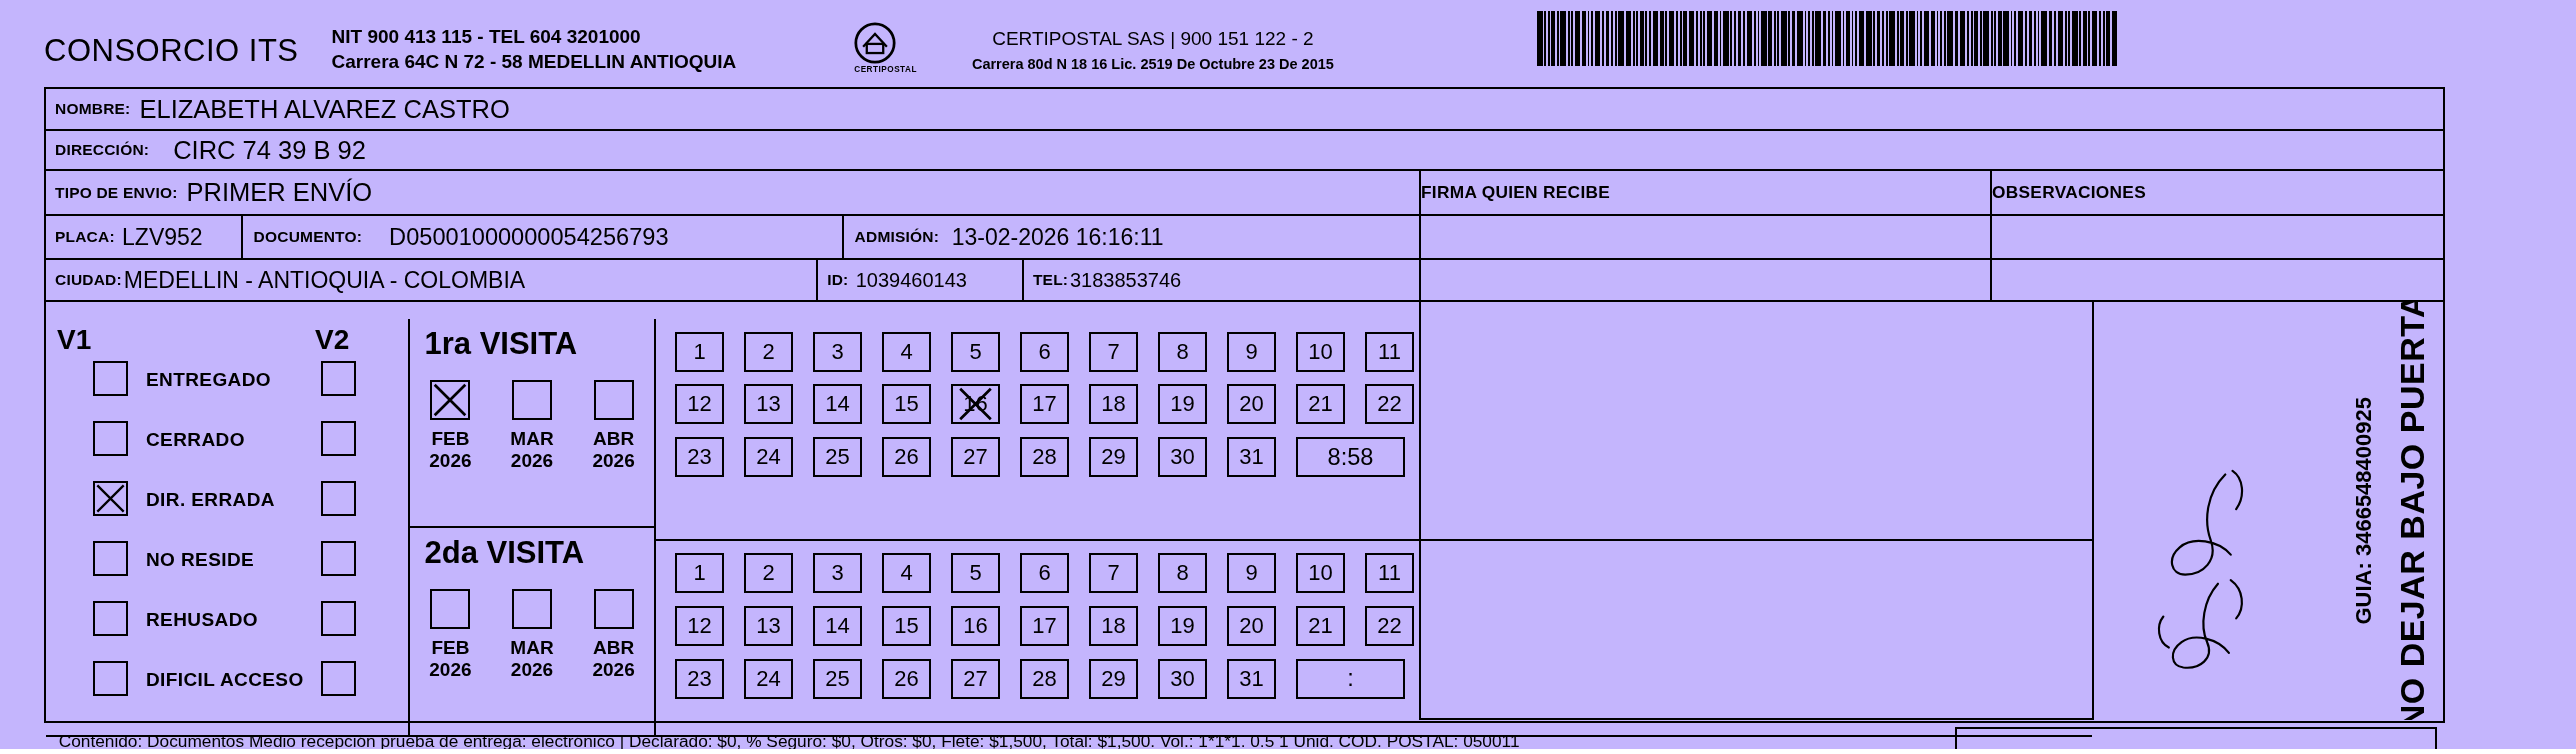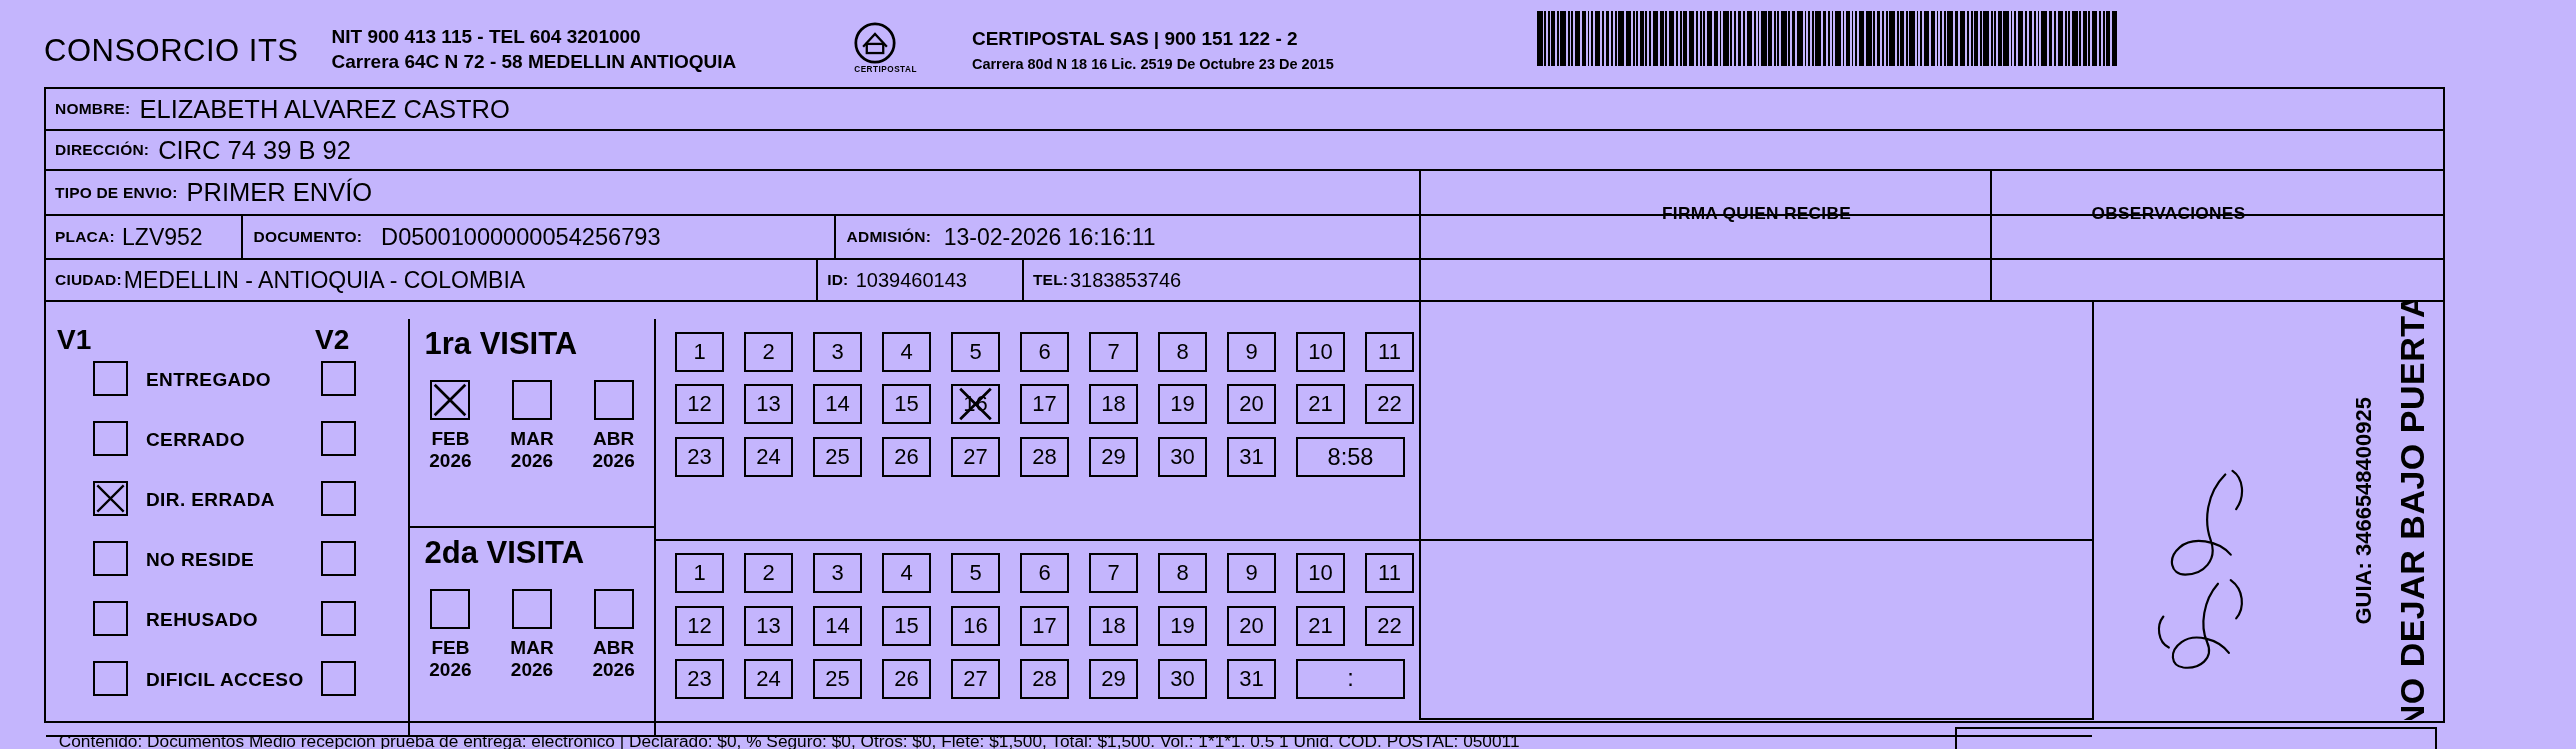--- a/index.html
+++ b/index.html
@@ -7,21 +7,21 @@
   .sheet{position:relative;width:2576px;height:749px;background:#c4b5fd;overflow:hidden;}
 
   
   .header{position:absolute;left:44px;top:16.4px;width:2401px;height:65px;display:flex;align-items:flex-start;}
   .consorcio{font-size:31px;letter-spacing:0.5px;padding-top:16.4px;white-space:nowrap;}
   .nitblock{margin-left:33px;padding-top:7.3px;line-height:1.35;font-size:19px;font-weight:bold;white-space:nowrap;}
   .logo{margin-left:118px;padding-top:5.5px;text-align:left;}
   .logo svg{display:block;}
   .logo .lbl{font-size:8.2px;font-weight:bold;letter-spacing:0.5px;margin-top:0.9px;}
   .certi{margin-left:55px;padding-top:9px;line-height:1.5;white-space:nowrap;}
-  .certi .l1{font-size:19px;font-weight:bold;}
+  .certi .l1{font-size:19px;font-weight:normal;text-align:center;}
   .certi .l2{font-size:14.5px;font-weight:bold;}
 
   
   .barcode{position:absolute;left:1537px;top:11px;width:837px;height:60px;display:flex;align-items:flex-start;}
   .barcode .bars{display:flex;align-items:flex-start;height:55px;}
   .barcode .bars i{display:block;background:#000;height:55px;margin-right:1.8px;}
 
   
   .frame{position:absolute;left:44px;top:87px;width:2401px;height:636px;border:2.7px solid #000;box-sizing:border-box;}
 
@@ -32,21 +32,21 @@
 
   .r-nombre{top:0;height:42px;display:flex;align-items:center;}
   .r-direccion{top:42px;height:40px;display:flex;align-items:center;}
   .r-tipo{top:82px;height:45px;display:flex;align-items:center;}
   .r-placa{top:127px;height:44px;display:flex;align-items:center;}
   .r-ciudad{top:171px;height:42px;display:flex;align-items:center;}
 
   
   .firma{position:absolute;left:1373px;top:82px;width:673px;height:131px;border-left:2.7px solid #000;box-sizing:border-box;}
   .obs{position:absolute;left:1944px;top:82px;width:355px;height:131px;border-left:2.7px solid #000;box-sizing:border-box;}
-  .colhead{font-size:17.3px;font-weight:bold;text-align:center;padding-top:11px;letter-spacing:0.3px;margin-top:21px;}
+  .colhead{font-size:17.3px;font-weight:bold;text-align:left;padding-top:11px;letter-spacing:0.3px;}
 
   
   .rightstrip{position:absolute;left:2046px;top:213px;width:355px;height:418px;border-left:2.7px solid #000;box-sizing:border-box;overflow:hidden;}
   .vert-main{position:absolute;right:5.5px;top:0;height:418px;width:58px;display:flex;align-items:center;justify-content:center;}
   .vert-main span{writing-mode:vertical-rl;transform:rotate(180deg);font-size:34px;font-weight:bold;letter-spacing:0.5px;white-space:nowrap;}
   .vert-guia{position:absolute;right:65px;top:0;height:418px;width:36px;display:flex;align-items:center;justify-content:center;}
   .vert-guia span{writing-mode:vertical-rl;transform:rotate(180deg);font-size:22px;font-weight:bold;white-space:nowrap;}
   .scribble{position:absolute;left:22px;top:136px;width:173px;height:246px;}
 
   
@@ -240,33 +240,33 @@
 
   <div class="frame">
 
     <div class="row r-nombre">
       <div class="pad lbl-sm">NOMBRE:</div>
       <div class="val-lg" style="margin-left:9px">ELIZABETH ALVAREZ CASTRO</div>
     </div>
 
     <div class="row r-direccion">
       <div class="pad lbl-sm">DIRECCIÓN:</div>
-      <div class="val-lg" style="margin-left:9px">CIRC 74   39 B 92</div>
+      <div class="val-lg" style="margin-left:24px">CIRC 74   39 B 92</div>
     </div>
 
     <div class="row r-tipo">
       <div class="pad lbl-sm">TIPO DE ENVIO:</div>
       <div class="val-lg" style="margin-left:9px">PRIMER ENVÍO</div>
     </div>
 
     <div class="row r-placa">
       <div class="pad lbl-sm">PLACA:</div>
       <div style="font-size:23px;margin-left:7.3px">LZV952</div>
       <div class="lbl-sm" style="margin-left:38px;border-left:2.7px solid #000;padding-left:11px;height:100%;display:flex;align-items:center">DOCUMENTO:</div>
-      <div style="font-size:23.6px;margin-left:19px">D05001000000054256793</div>
+      <div style="font-size:23.6px;margin-left:27px">D05001000000054256793</div>
       <div class="lbl-sm" style="margin-left:173px;border-left:2.7px solid #000;padding-left:11px;height:100%;display:flex;align-items:center">ADMISIÓN:</div>
       <div style="font-size:23px;margin-left:12.7px">13-02-2026 16:16:11</div>
     </div>
 
     <div class="row r-ciudad">
       <div class="pad lbl-sm">CIUDAD:</div>
       <div style="font-size:23px;margin-left:2px">MEDELLIN - ANTIOQUIA - COLOMBIA</div>
       <div class="lbl-sm" style="margin-left:291px;border-left:2.7px solid #000;padding-left:9px;height:100%;display:flex;align-items:center">ID:</div>
       <div style="font-size:20px;margin-left:7.3px">1039460143</div>
       <div class="lbl-sm" style="margin-left:55px;border-left:2.7px solid #000;padding-left:9px;height:100%;display:flex;align-items:center">TEL:</div>

